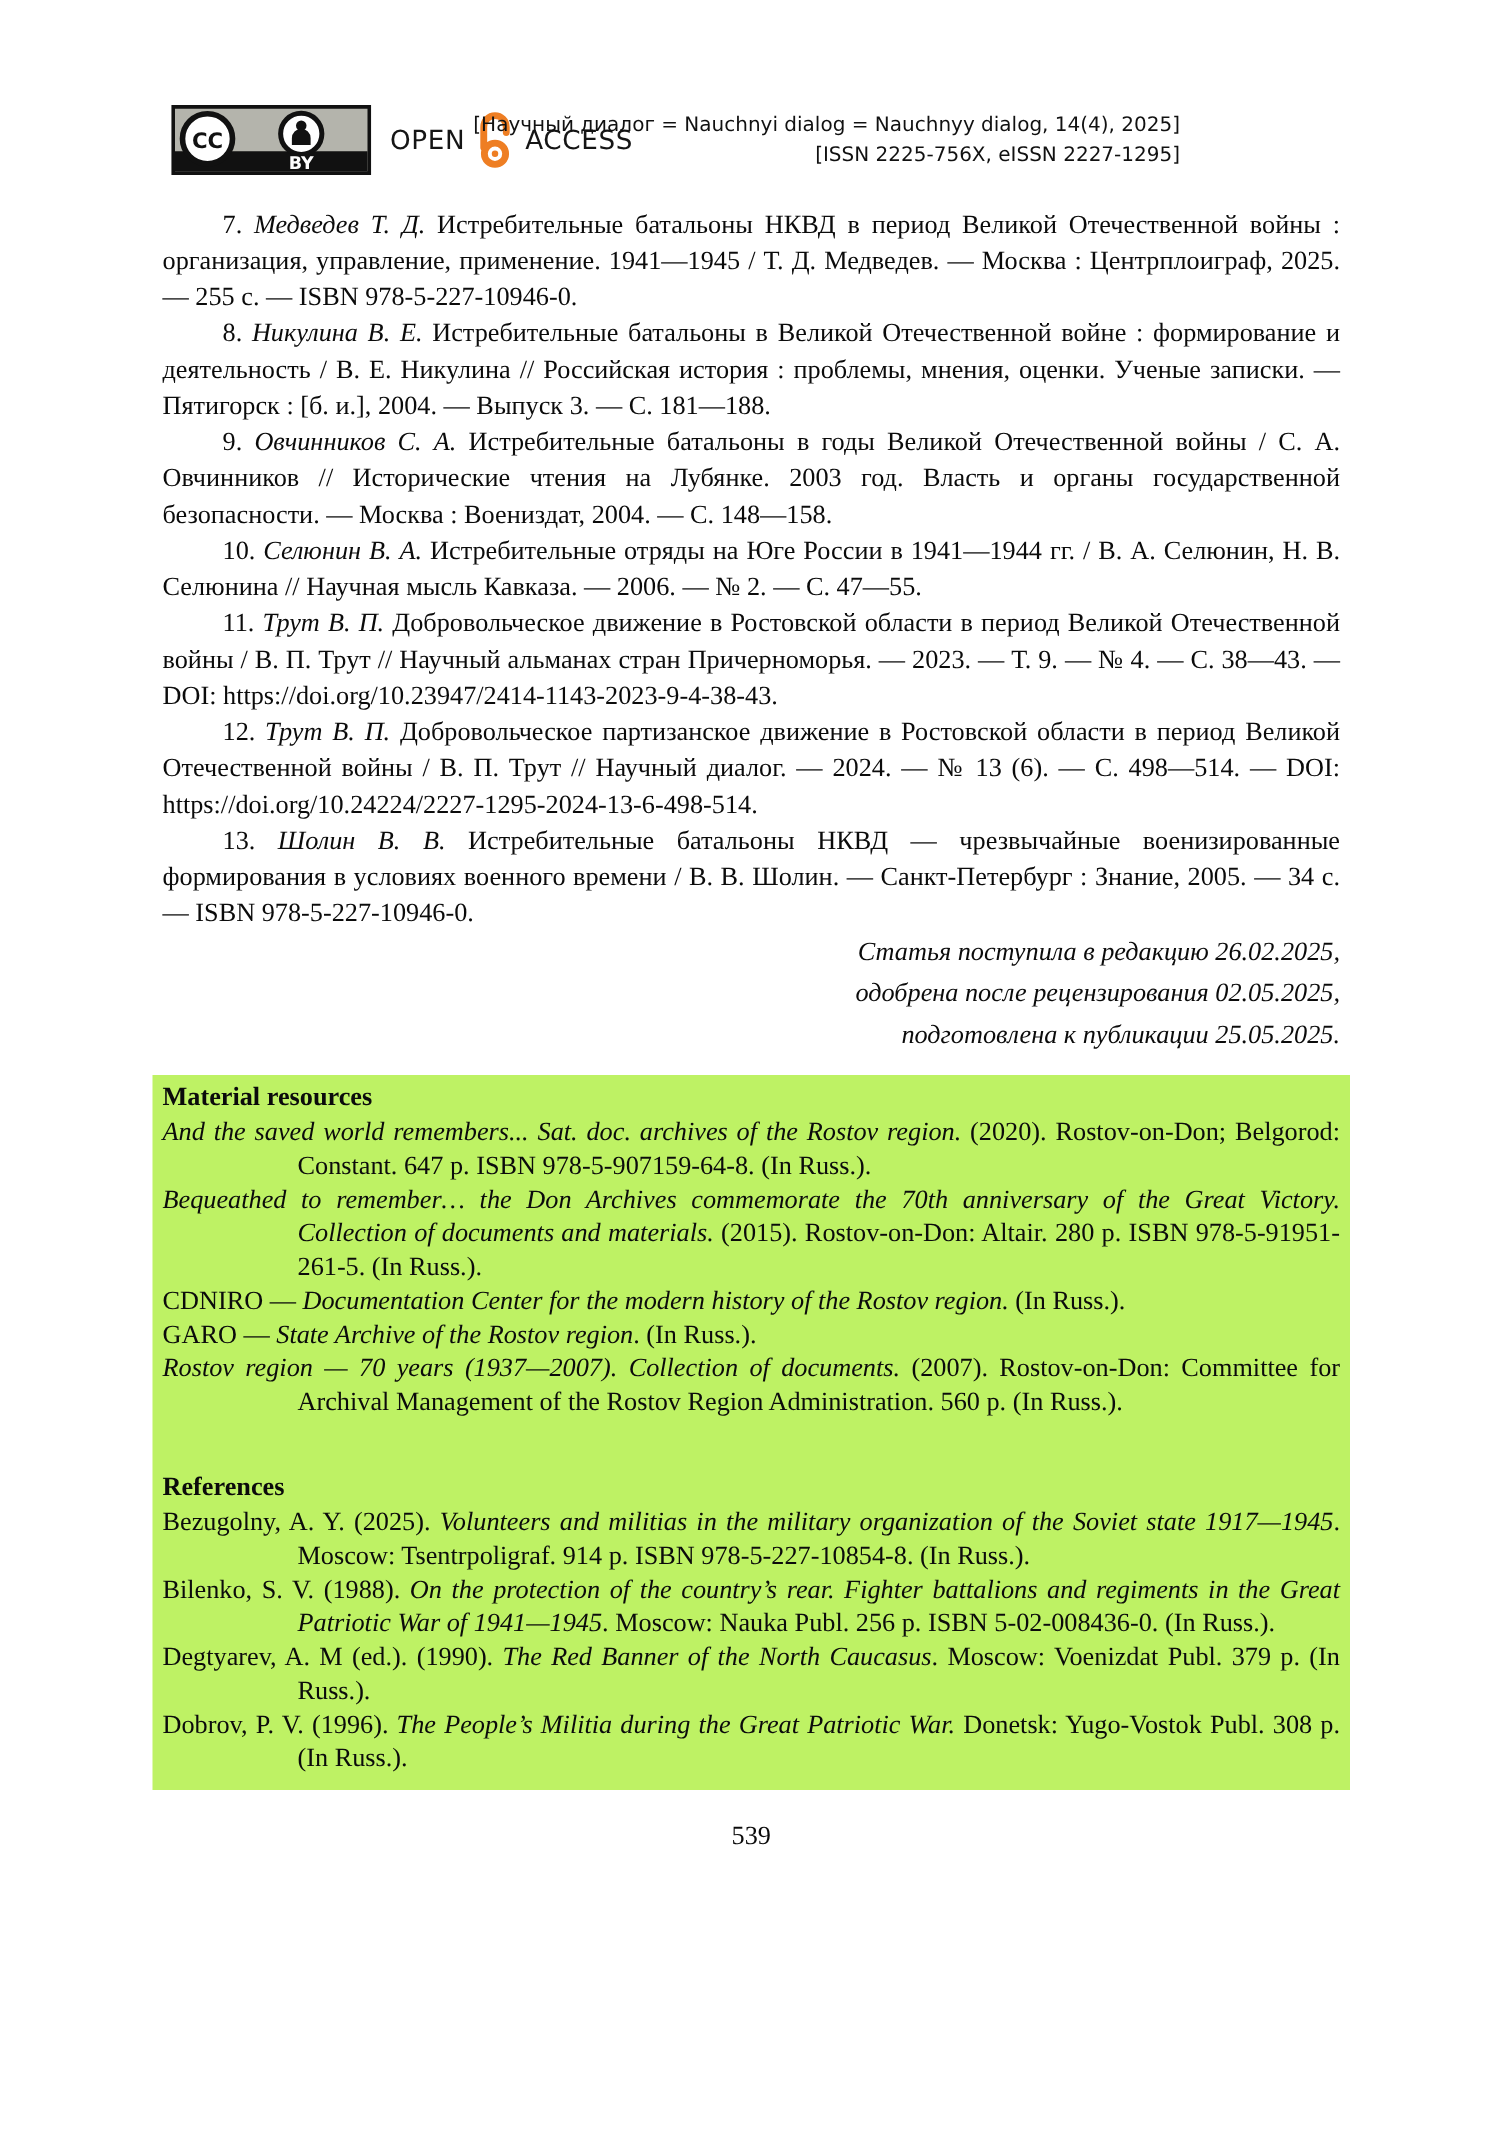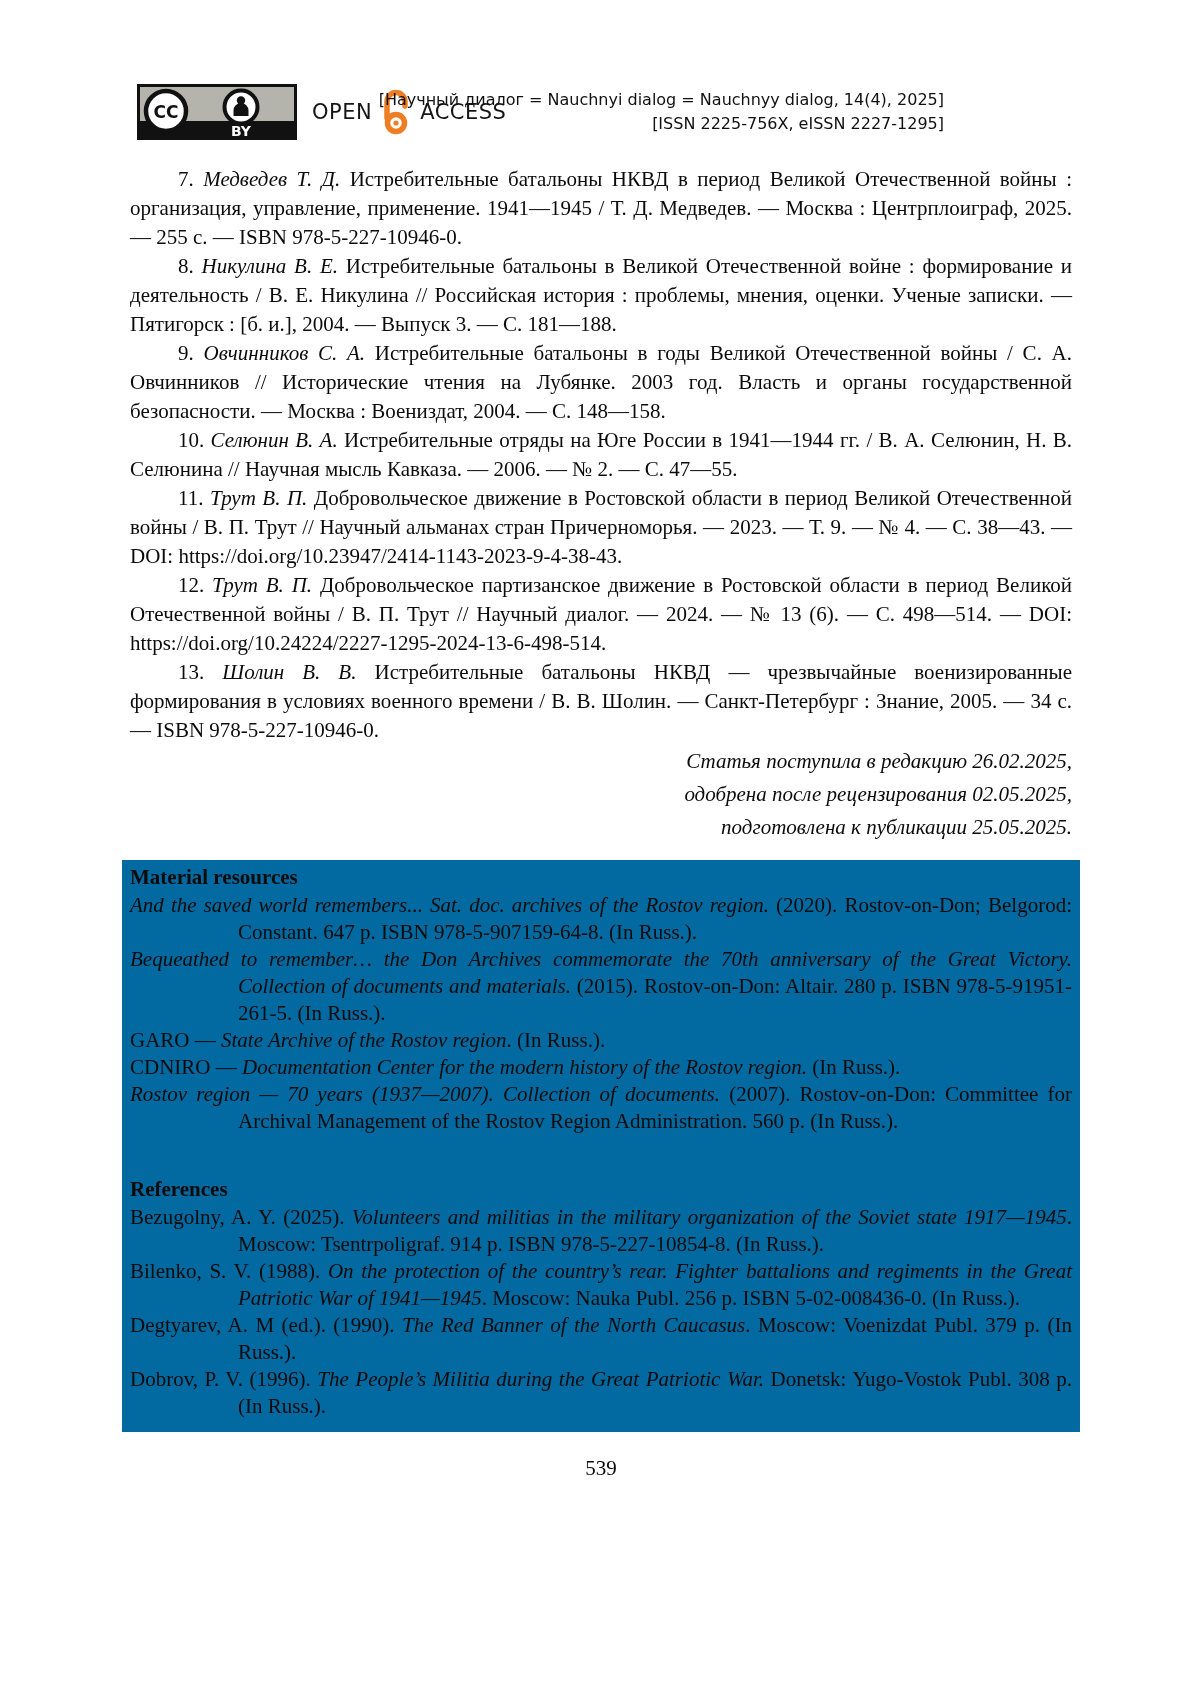--- a/index.html
+++ b/index.html
@@ -35,21 +35,21 @@
     font-size: 21px; line-height: 29px;
   }
   .it { font-style: italic; }
   .submission {
     text-align: right;
     font-style: italic; font-size: 21px; line-height: 33px;
   }
 
   
   .highlight {
-    background: #0369a1;
+    background: #bef264;
     margin: 16px -8px 0 -8px;
     padding: 3px 8px 12px 8px;
   }
   .section-heading {
     font-size: 21px; font-weight: bold; margin: 0; line-height: 29px;
     font-family: "Liberation Serif", serif;
   }
   .refs-en-heading { margin-top: 40px; }
   .ref-en {
     margin: 0; padding-left: 108px; text-indent: -108px;
@@ -110,22 +110,22 @@
     <div>одобрена после рецензирования 02.05.2025,</div>
     <div>подготовлена к публикации 25.05.2025.</div>
   </div>
 
   <div class="highlight">
 
     <h2 class="section-heading">Material resources</h2>
 
     <p class="ref-en"><span></span><span class="it">And the saved world remembers... Sat. doc. archives of the Rostov region.</span><span> (2020). Rostov-on-Don; Belgorod: Constant. 647 p. ISBN 978-5-907159-64-8. (In Russ.).</span></p>
     <p class="ref-en"><span></span><span class="it">Bequeathed to remember… the Don Archives commemorate the 70th anniversary of the Great Victory. Collection of documents and materials.</span><span> (2015). Rostov-on-Don: Altair. 280 p. ISBN 978-5-91951-261-5. (In Russ.).</span></p>
+    <p class="ref-en"><span>CDNIRO — </span><span class="it">Documentation Center for the modern history of the Rostov region.</span><span> (In Russ.).</span></p>
     <p class="ref-en"><span>GARO — </span><span class="it">State Archive of the Rostov region</span><span>. (In Russ.).</span></p>
-    <p class="ref-en"><span>CDNIRO — </span><span class="it">Documentation Center for the modern history of the Rostov region.</span><span> (In Russ.).</span></p>
     <p class="ref-en"><span></span><span class="it">Rostov region — 70 years (1937—2007). Collection of documents.</span><span> (2007). Rostov-on-Don: Committee for Archival Management of the Rostov Region Administration. 560 p. (In Russ.).</span></p>
 
     <h2 class="section-heading refs-en-heading">References</h2>
 
     <p class="ref-en"><span>Bezugolny, A. Y. (2025). </span><span class="it">Volunteers and militias in the military organization of the Soviet state 1917—1945</span><span>. Moscow: Tsentrpoligraf. 914 p. ISBN 978-5-227-10854-8. (In Russ.).</span></p>
     <p class="ref-en"><span>Bilenko, S. V. (1988). </span><span class="it">On the protection of the country’s rear. Fighter battalions and regiments in the Great Patriotic War of 1941—1945</span><span>. Moscow: Nauka Publ. 256 p. ISBN 5-02-008436-0. (In Russ.).</span></p>
     <p class="ref-en"><span>Degtyarev, A. M (ed.). (1990). </span><span class="it">The Red Banner of the North Caucasus</span><span>. Moscow: Voenizdat Publ. 379 p. (In Russ.).</span></p>
     <p class="ref-en"><span>Dobrov, P. V. (1996). </span><span class="it">The People’s Militia during the Great Patriotic War.</span><span> Donetsk: Yugo-Vostok Publ. 308 p. (In Russ.).</span></p>
 
   </div>

